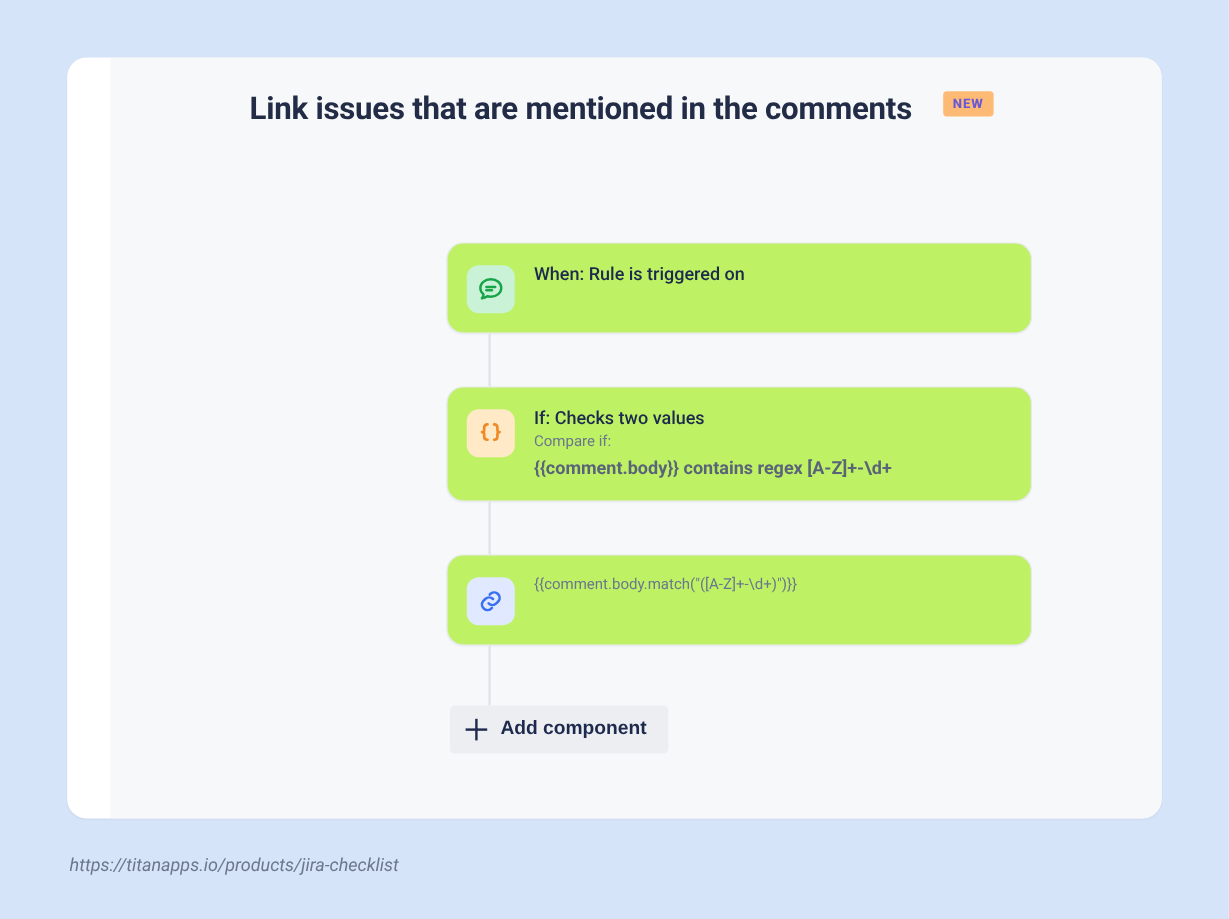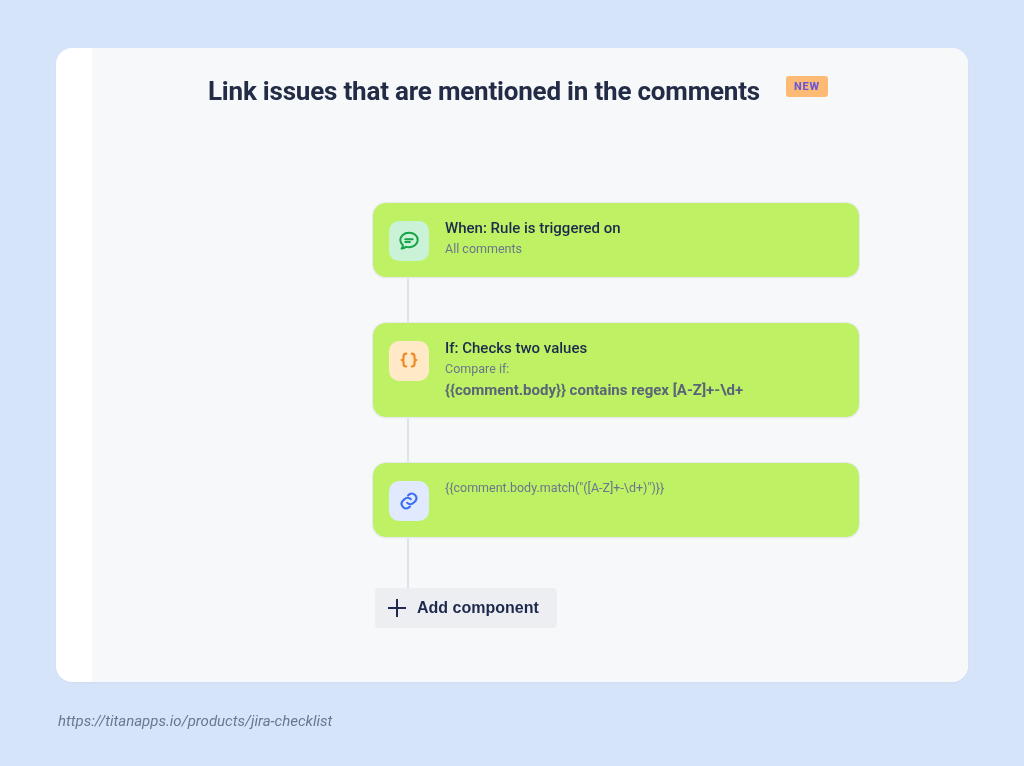--- a/index.html
+++ b/index.html
@@ -162,21 +162,20 @@
       <div class="step-card">
         <div class="step-icon icon-green">
           <svg width="22" height="22" viewBox="0 0 24 24" fill="none">
             <path d="M12 3C6.5 3 2.5 6.6 2.5 11c0 2.3 1.1 4.3 2.9 5.7-.1 1.3-.6 2.6-1.5 3.6 1.9-.2 3.6-.9 4.9-1.9 1 .3 2.1.4 3.2.4 5.5 0 9.5-3.6 9.5-8S17.5 3 12 3z" stroke="#16a34a" stroke-width="2.2" stroke-linejoin="round"></path>
             <line x1="8" y1="10" x2="16" y2="10" stroke="#16a34a" stroke-width="2.2" stroke-linecap="round"></line>
             <line x1="8" y1="13" x2="13" y2="13" stroke="#16a34a" stroke-width="2.2" stroke-linecap="round"></line>
           </svg>
         </div>
         <div class="step-body">
           <div class="step-title">When: Rule is triggered on</div>
-          <div class="step-sub">All comments</div>
         </div>
       </div>
 
       <div class="connector"></div>
 
       
       <div class="step-card">
         <div class="step-icon icon-orange">
           <svg width="22" height="22" viewBox="0 0 24 24" fill="none">
             <path d="M9 4c-2 0-3 1-3 3v2c0 1.5-1 2-2 2 1 0 2 .5 2 2v2c0 2 1 3 3 3" stroke="#f08a24" stroke-width="2.4" stroke-linecap="round" stroke-linejoin="round"></path>

